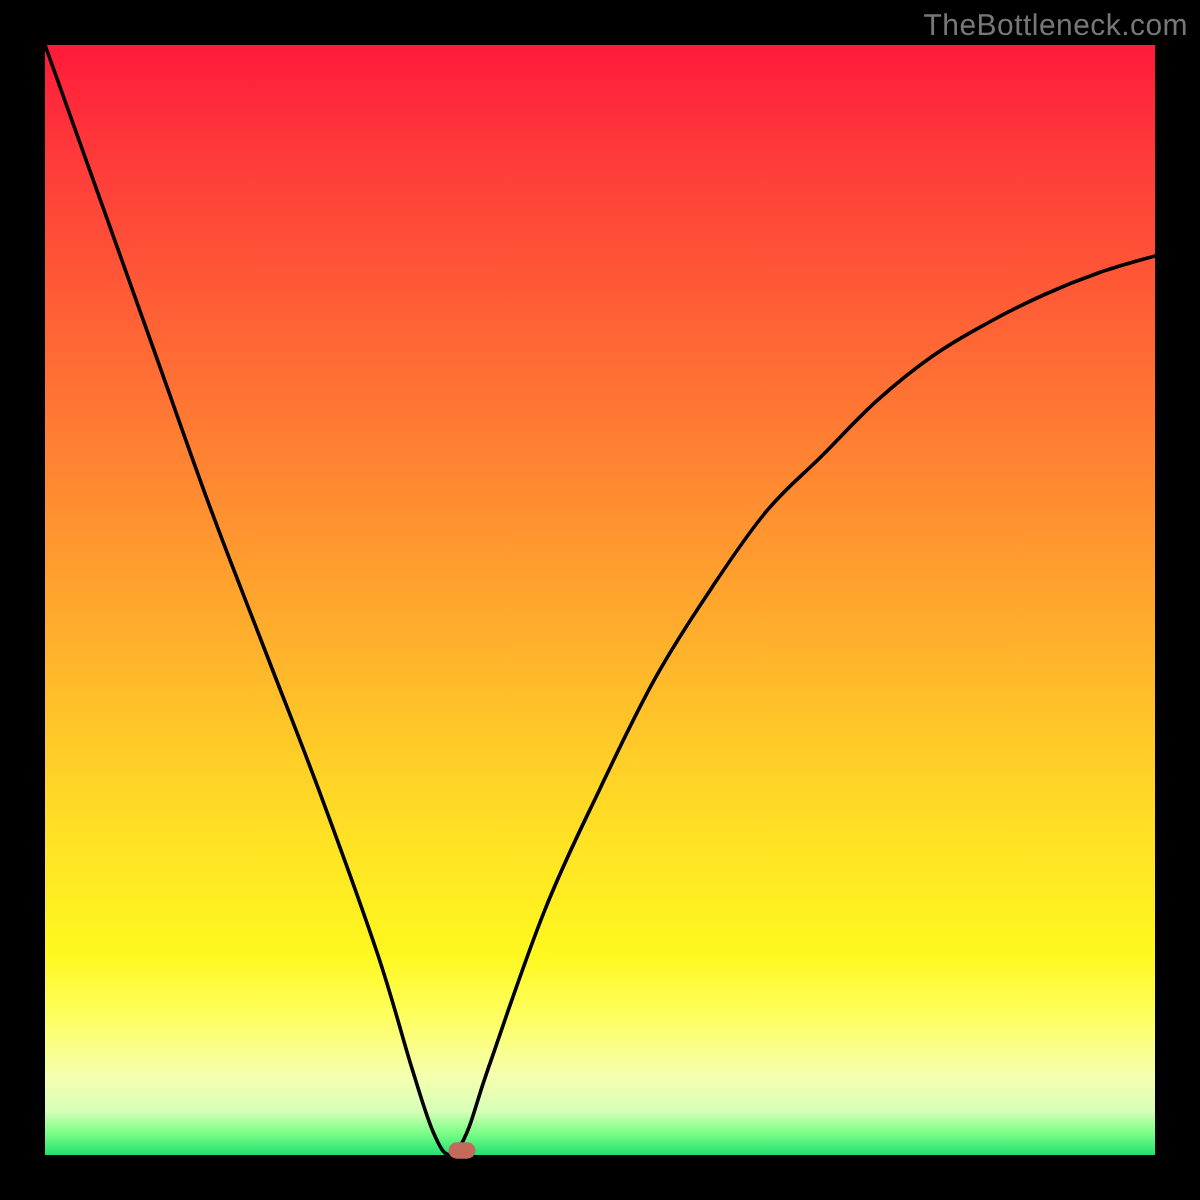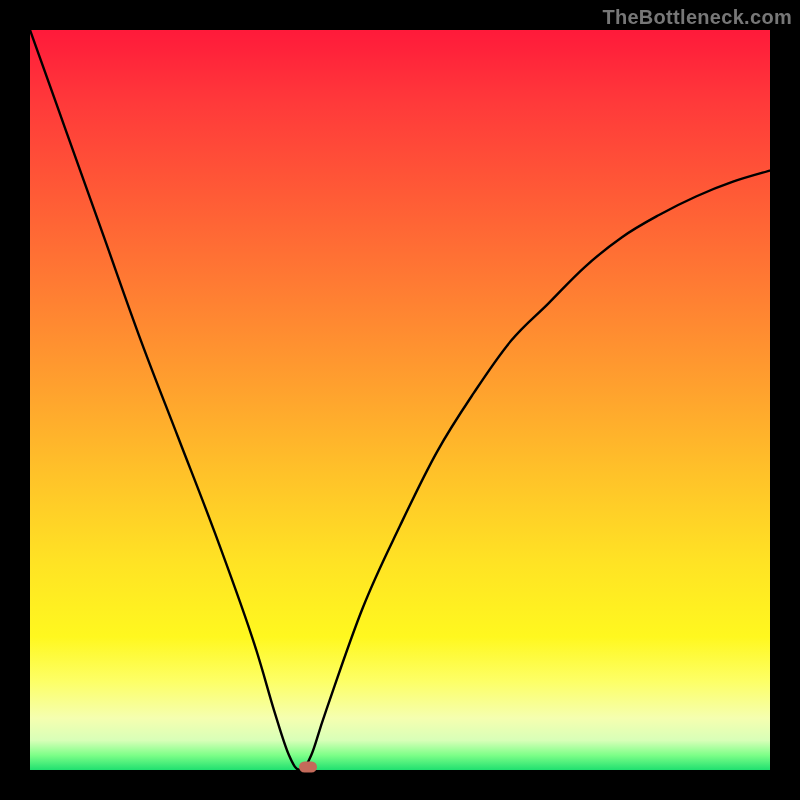--- a/index.html
+++ b/index.html
@@ -39,21 +39,21 @@
     top: 0;
     width: 740px;
     height: 740px;
   }
   .watermark {
     position: absolute;
     top: 6px;
     right: 8px;
     color: #777;
     font-size: 20px;
-    font-weight: 700;
+    font-weight: 400;
     letter-spacing: 0.3px;
   }
   .marker {
     position: absolute;
     width: 18px;
     height: 11px;
     background: #c46a5a;
     border-radius: 6px;
     transform: translate(-50%, -50%);
   }

